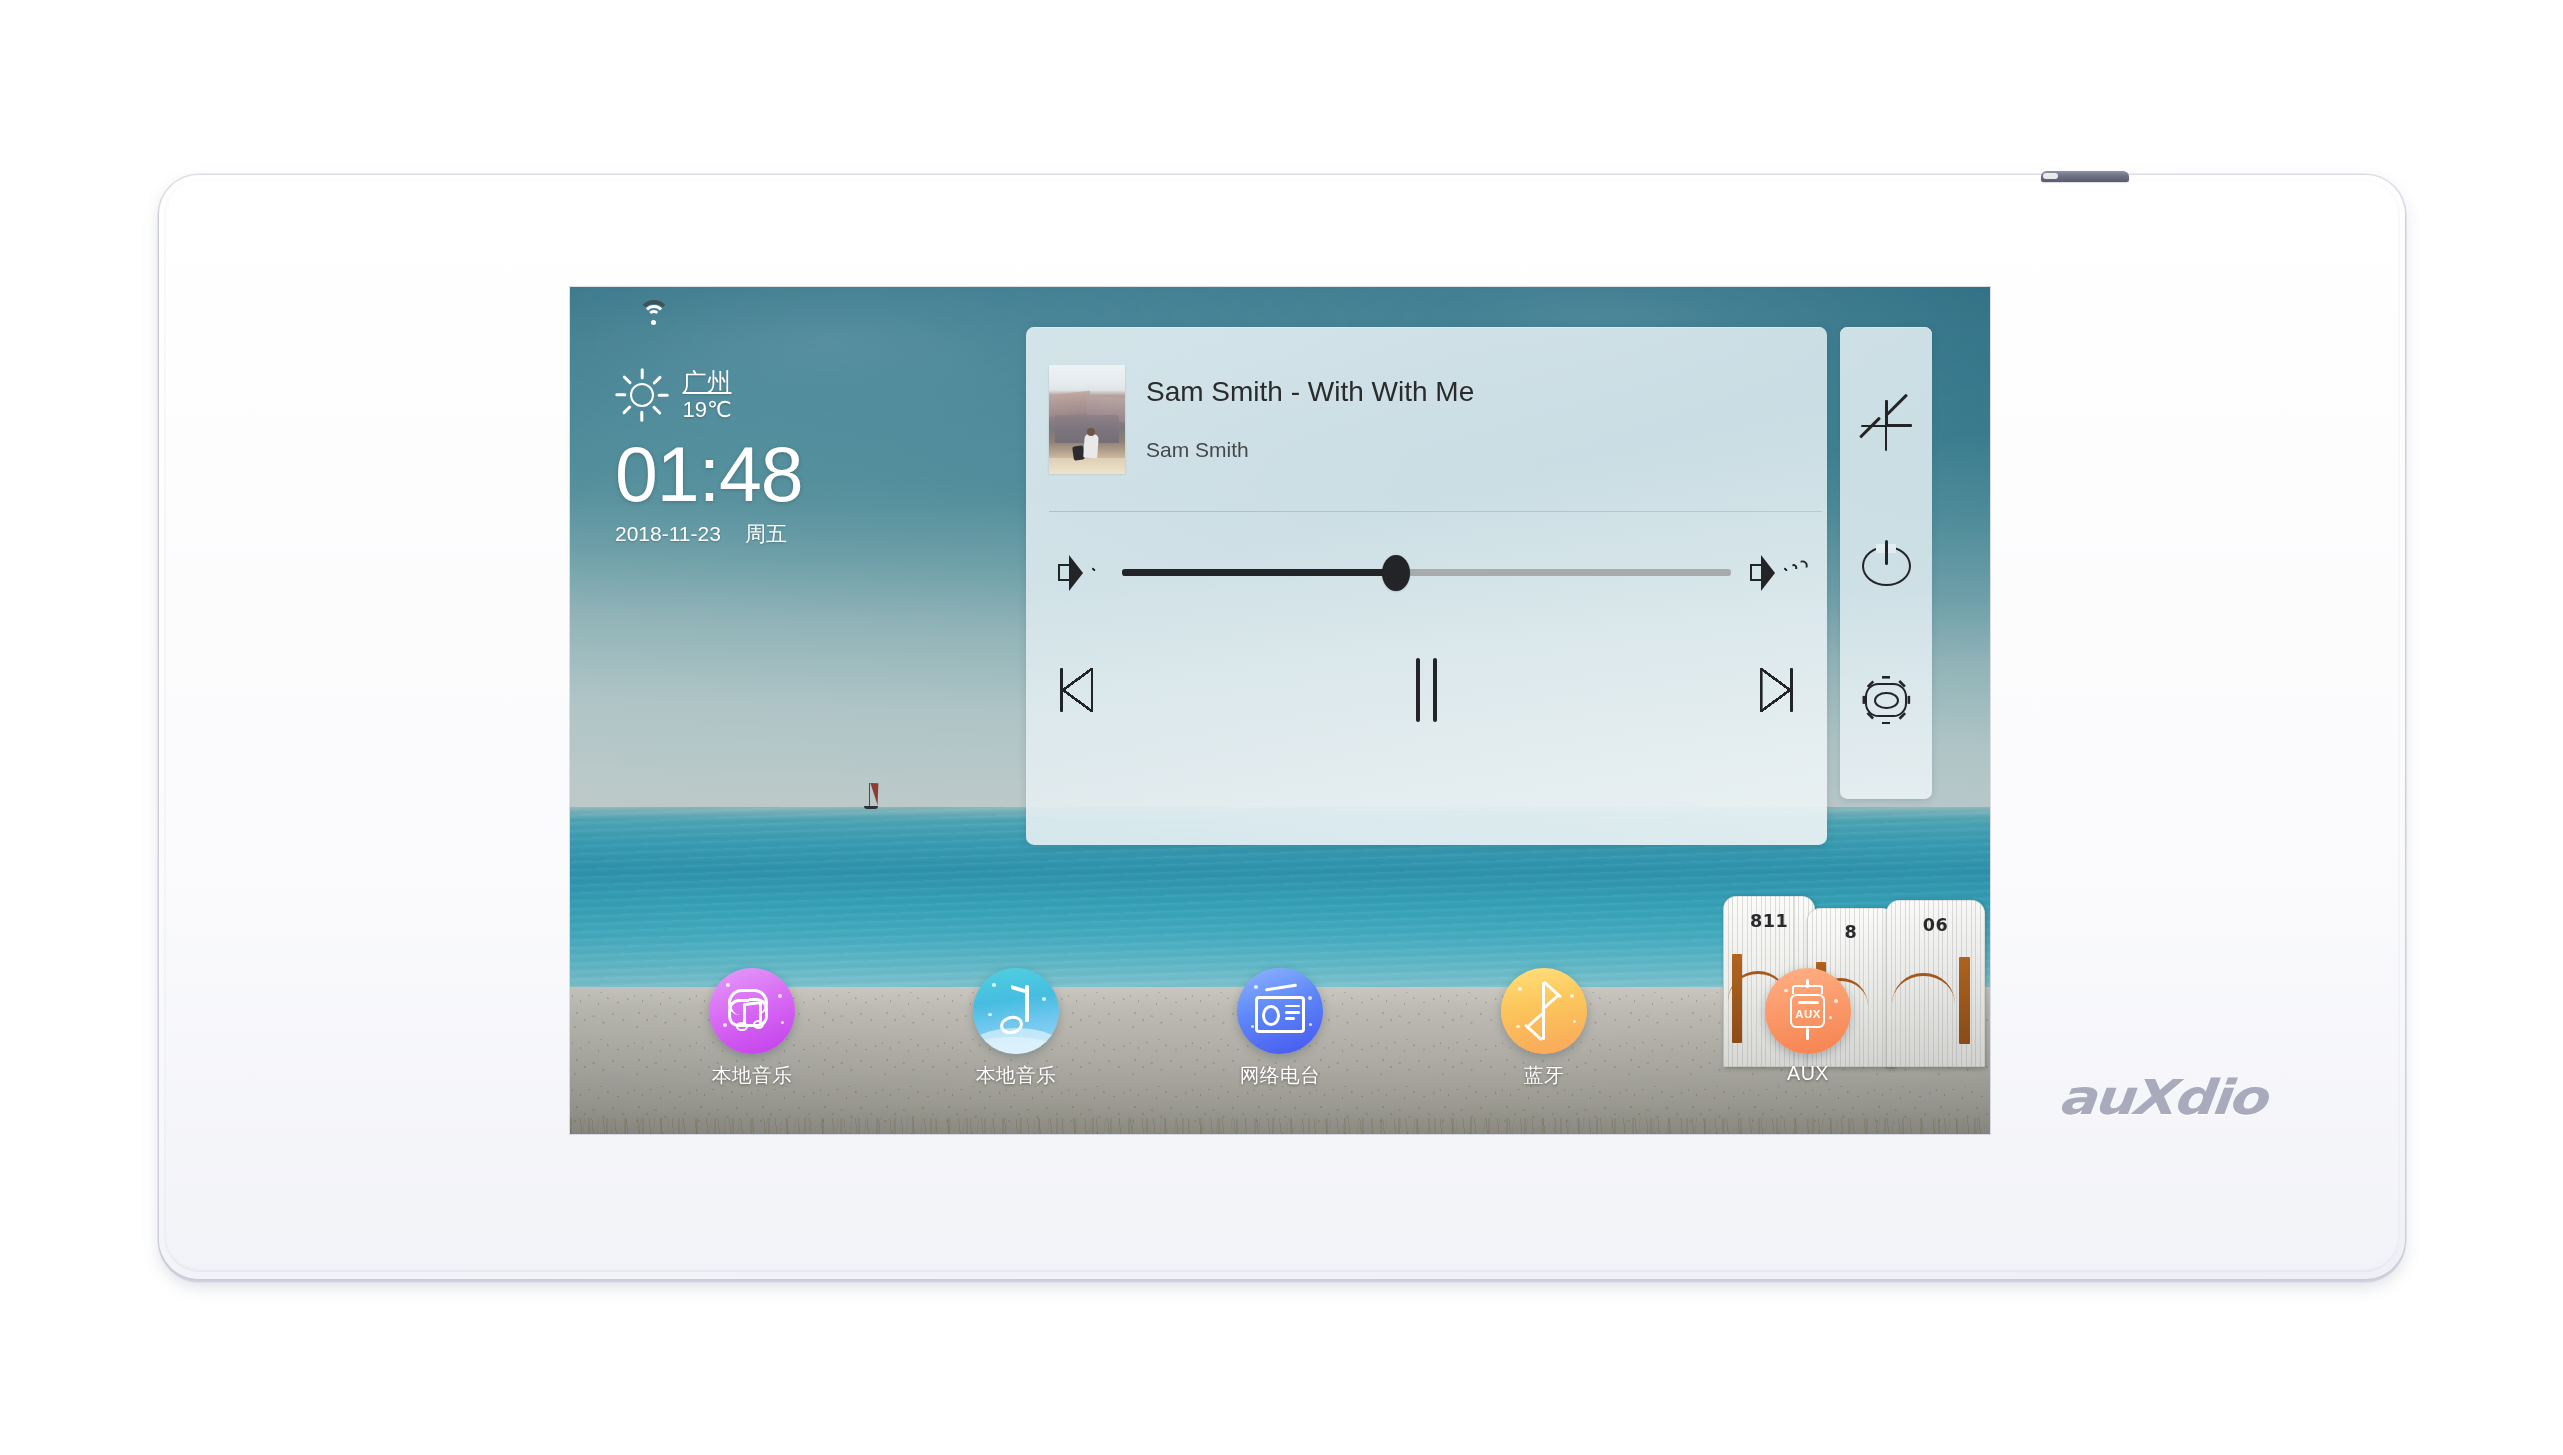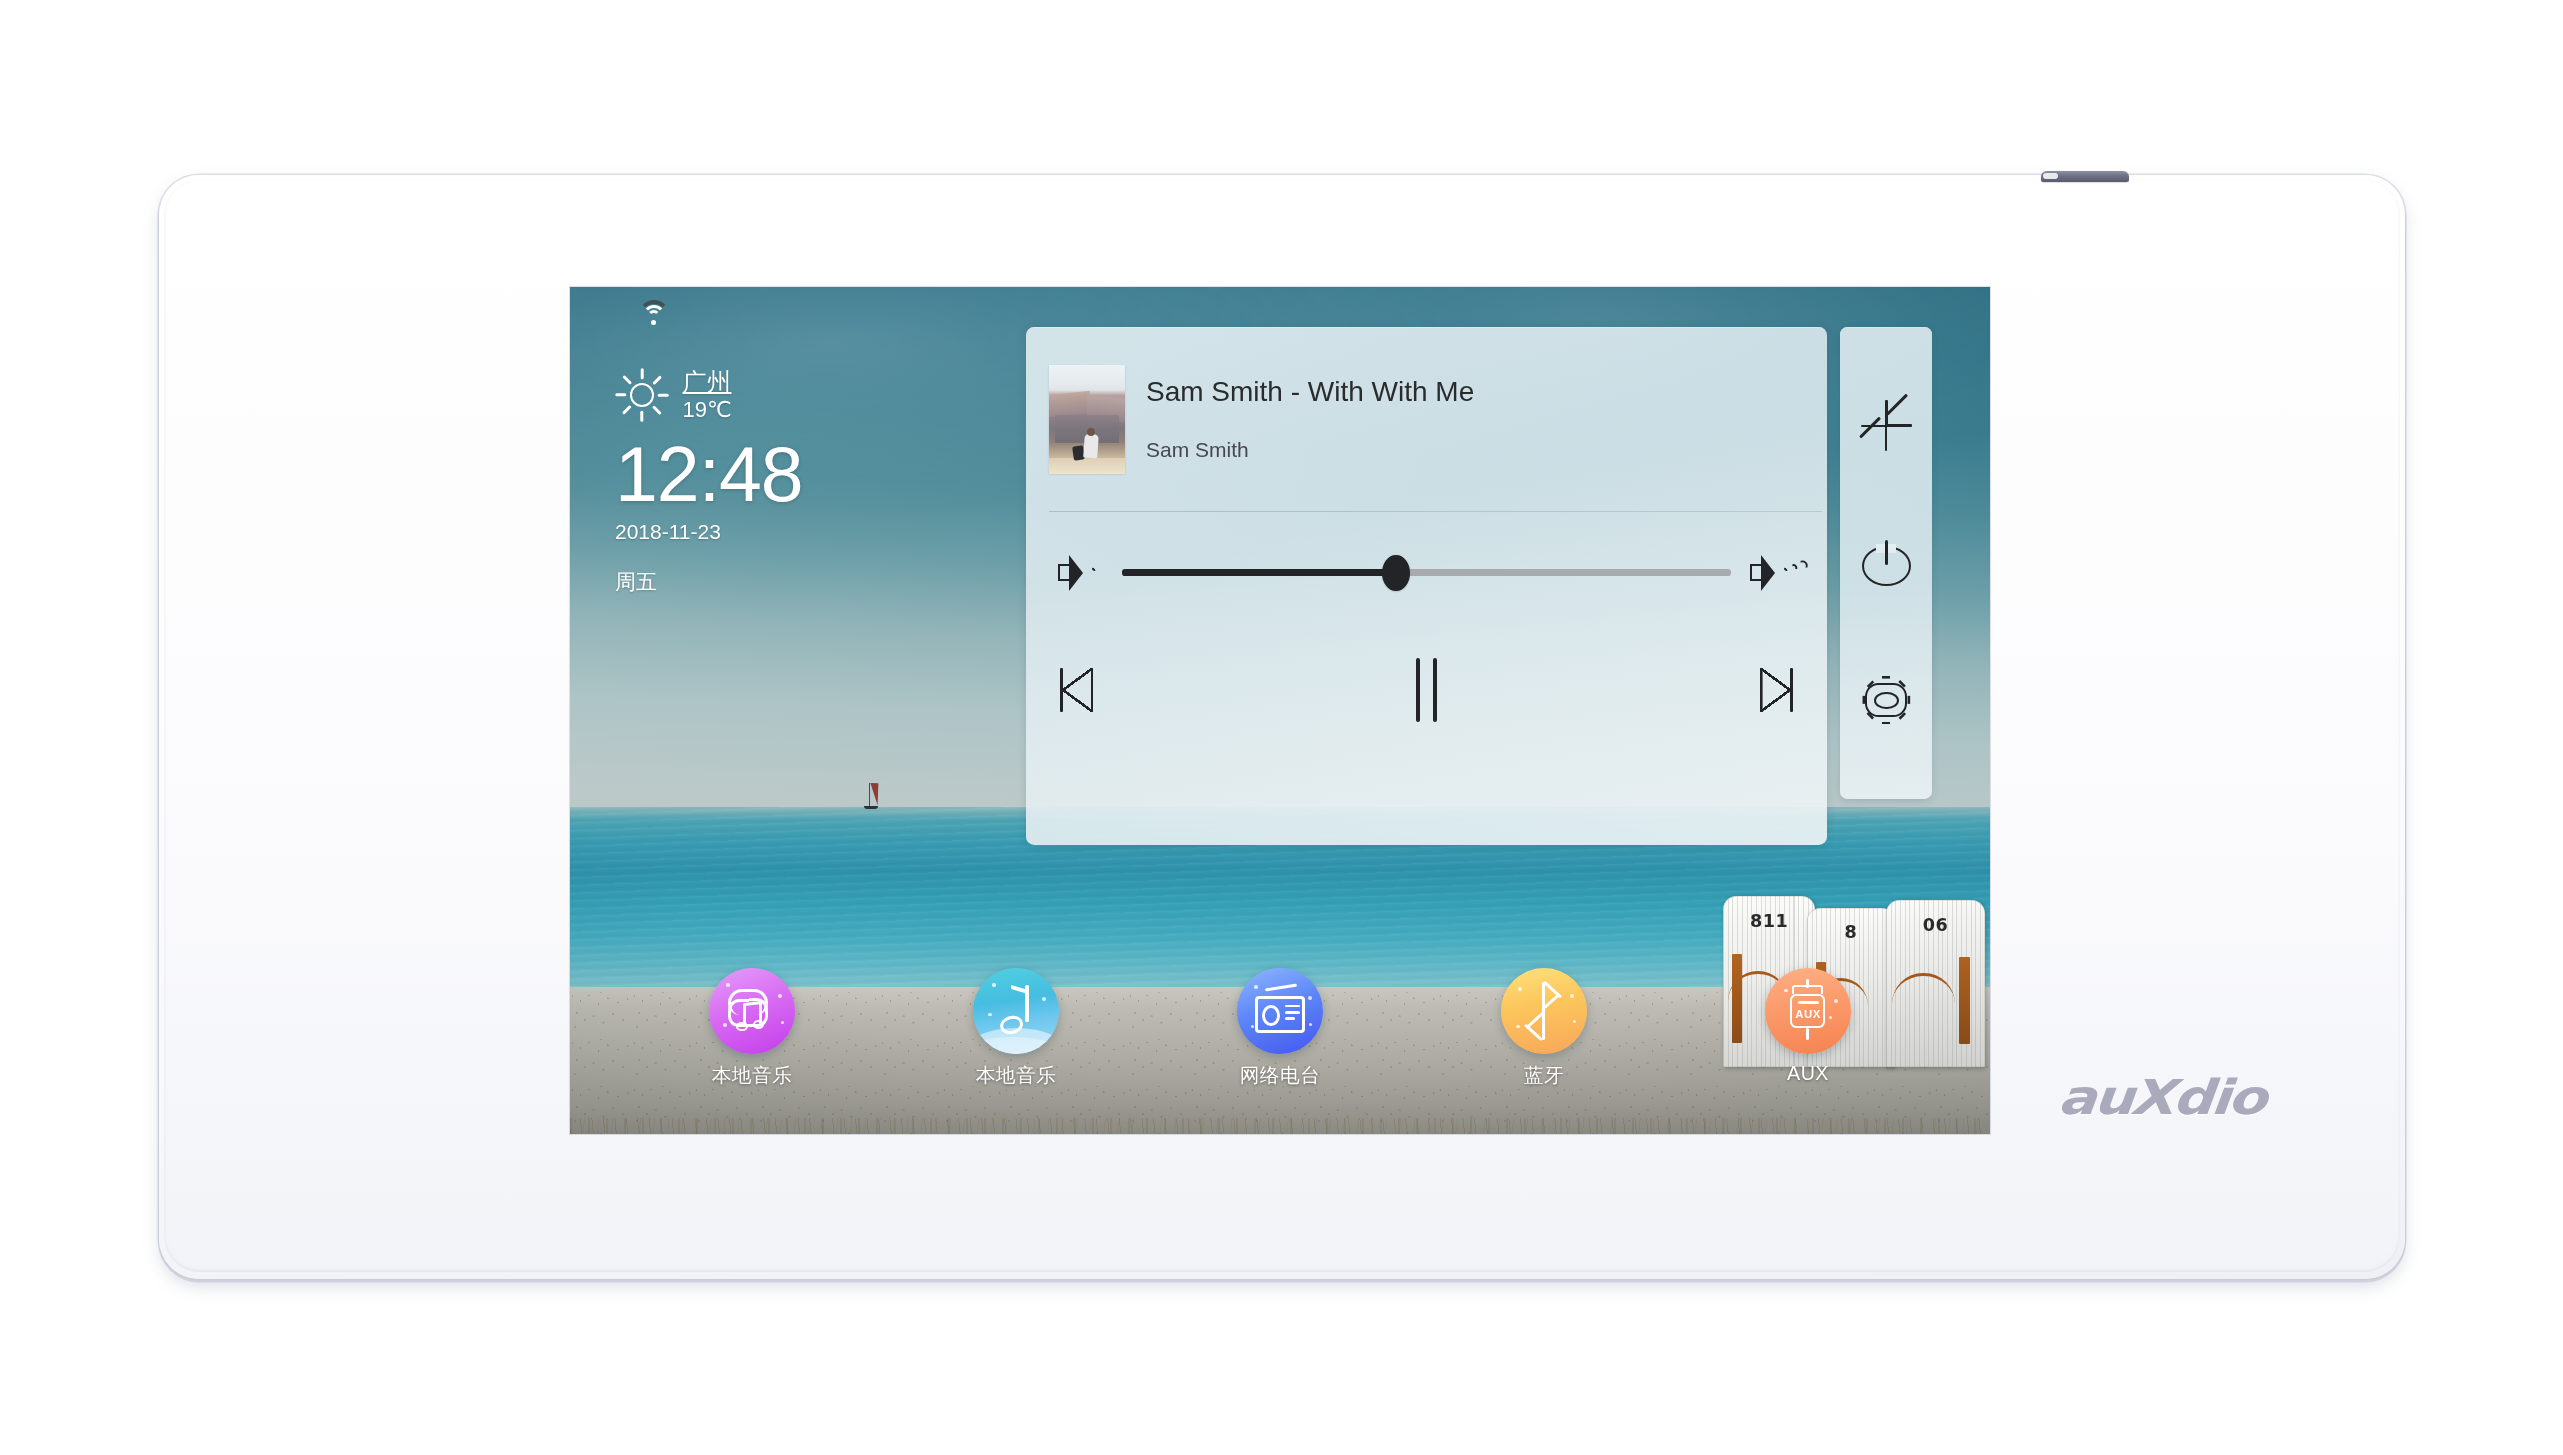--- a/index.html
+++ b/index.html
@@ -184,21 +184,21 @@
     border:2.6px solid #fff; border-radius:50%;
   }
   #sun-icon .ray { position:absolute; left:50%; top:50%; width:2.6px; height:11.4px; background:#fff; border-radius:1.6px; transform-origin:50% 50%; }
   #city-temp { color:#fff; line-height:1.06; text-shadow:0 0.5px 2.1px rgba(0,0,0,.22); }
   #city-name { font-size:24px; font-weight:400; letter-spacing:0.5px;text-decoration:underline; }
   #temp-value { font-size:22px; font-weight:400; margin-top:3.1px; }
   #clock-time {
     color:#fff; font-size:77px; font-weight:400; line-height:1;
     margin-top:13.5px; letter-spacing:-1px; text-shadow:0 1px 4.1px rgba(0,0,0,.20);
   }
-  #date-row { display:flex; align-items:baseline; gap:24px; margin-top:7.3px; color:#fff; font-size:21px; text-shadow:0 0.5px 2.1px rgba(0,0,0,.22);flex-direction:column; }
+  #date-row { display:flex; align-items:baseline; gap:24px; margin-top:7.3px; color:#fff; font-size:21px; text-shadow:0 0.5px 2.1px rgba(0,0,0,.22); }
 
   
   #player-panel {
     position:absolute; left:456px; top:40px; width:801px; height:518px;
     border-radius:8.3px;
     background: linear-gradient(165deg, rgba(226,238,242,.90) 0%, rgba(221,234,239,.88) 38%, rgba(231,240,243,.90) 72%, rgba(236,243,245,.92) 100%);
     box-shadow: 0 1.6px 8.3px rgba(30,60,75,.16), inset 0 0.5px 0 rgba(255,255,255,.55);
   }
   #track-row { position:absolute; left:0; top:0; right:0; height:184px; display:flex; align-items:center; padding-left:23px; }
   #album-art {
@@ -429,21 +429,21 @@
             <div class="ray" style="transform: translate(-50%, -50%) rotate(180deg) translateY(-21px);"></div>
             <div class="ray" style="transform: translate(-50%, -50%) rotate(225deg) translateY(-21px);"></div>
             <div class="ray" style="transform: translate(-50%, -50%) rotate(270deg) translateY(-21px);"></div>
             <div class="ray" style="transform: translate(-50%, -50%) rotate(315deg) translateY(-21px);"></div>
           </div>
         <div id="city-temp">
           <div id="city-name">广州</div>
           <div id="temp-value">19℃</div>
         </div>
       </div>
-      <div id="clock-time">12:48</div>
+      <div id="clock-time">01:48</div>
       <div id="date-row">
         <span>2018-11-23</span>
         <span>周五</span>
       </div>
     </div>
 
     <div id="player-panel">
 
       <div id="track-row">
         <div id="album-art">

